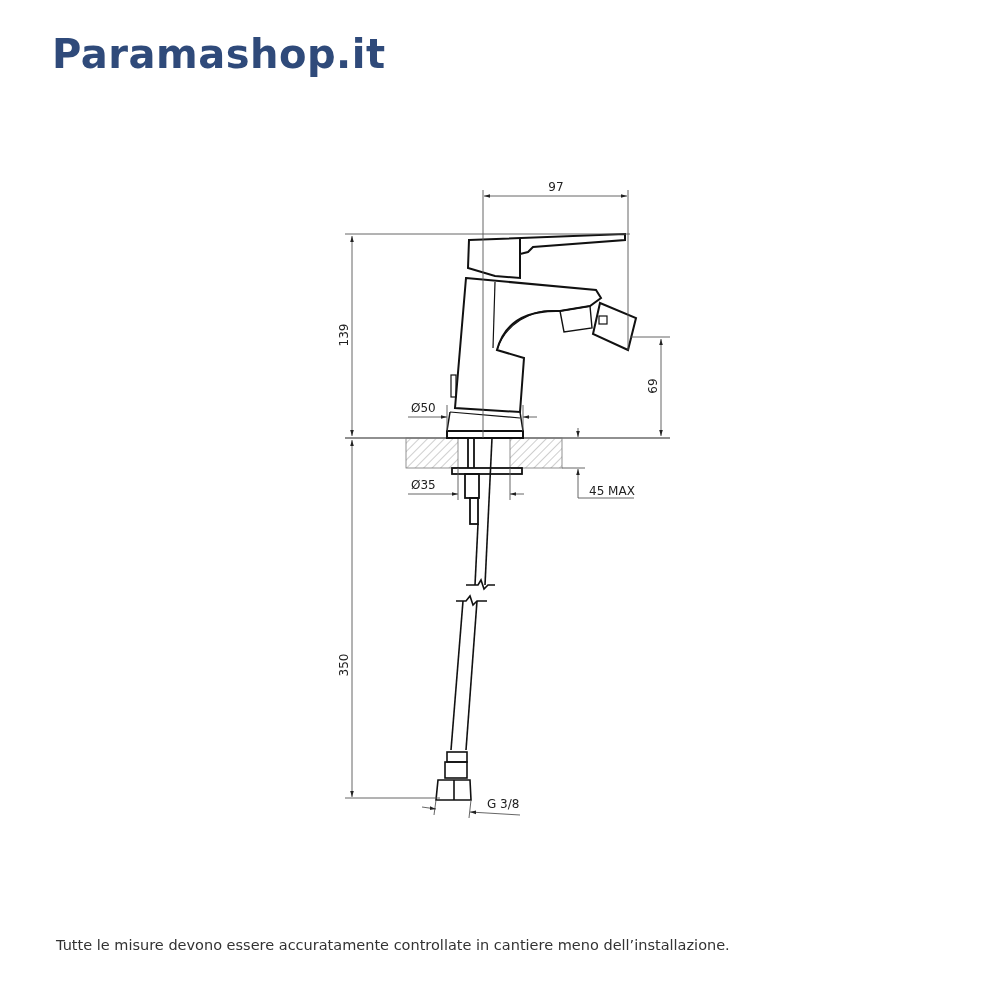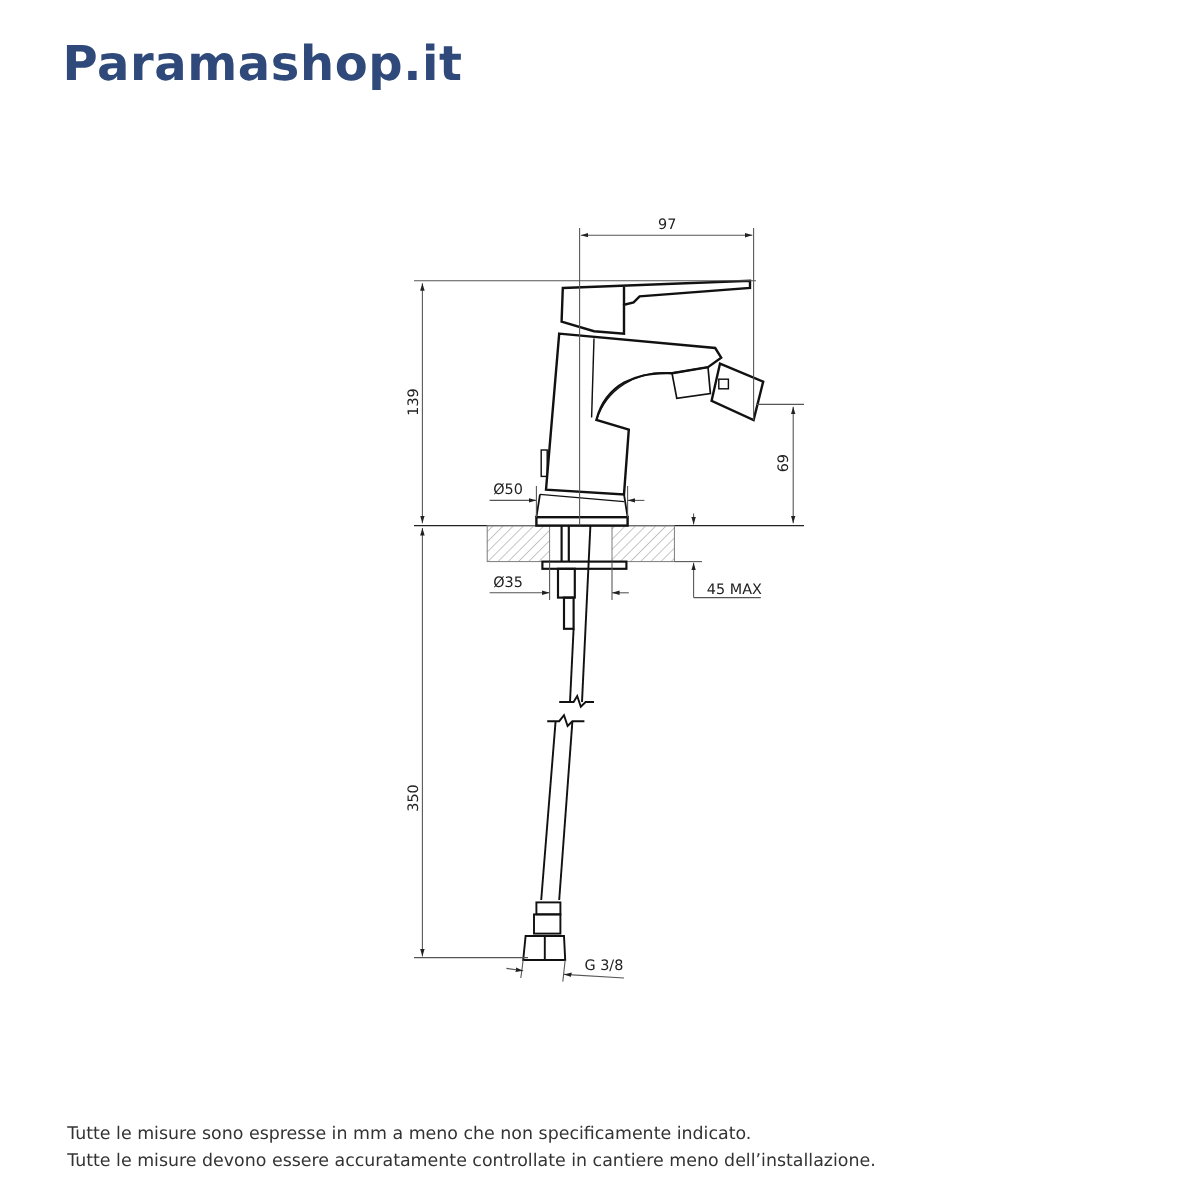--- a/index.html
+++ b/index.html
@@ -116,15 +116,14 @@
     <text class="dim" x="657" y="386" text-anchor="middle" transform="rotate(-90 657 386)">69</text>
     <text class="dim" x="411" y="412">Ø50</text>
     <text class="dim" x="411" y="489">Ø35</text>
     <text class="dim" x="589" y="495">45 MAX</text>
     <text class="dim" x="348" y="665" text-anchor="middle" transform="rotate(-90 348 665)">350</text>
     <text class="dim" x="487" y="808">G 3/8</text>
   </g>
 </svg>
 
 <div class="notes">
-  <div>Tutte le misure sono espresse in mm a meno che non specificamente indicato.</div>
   <div>Tutte le misure devono essere accuratamente controllate in cantiere meno dell’installazione.</div>
 </div>
 
 </body></html>

